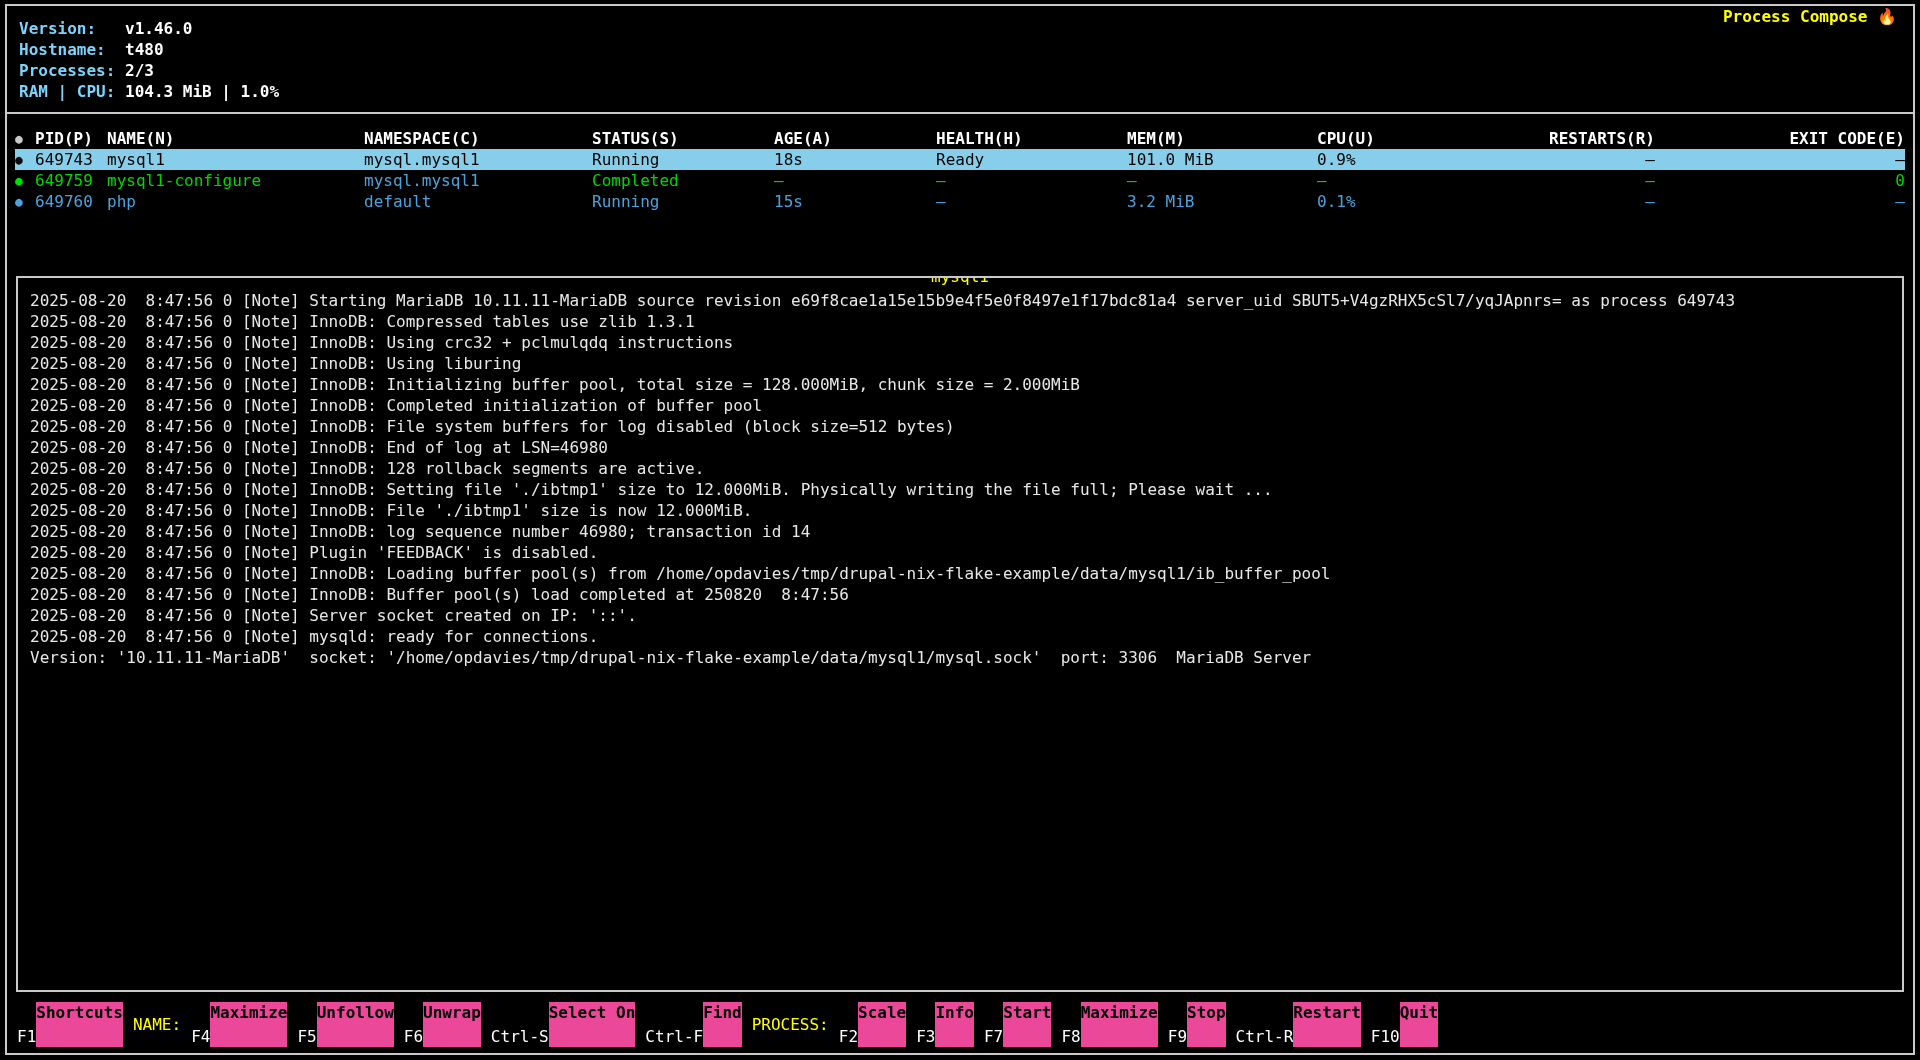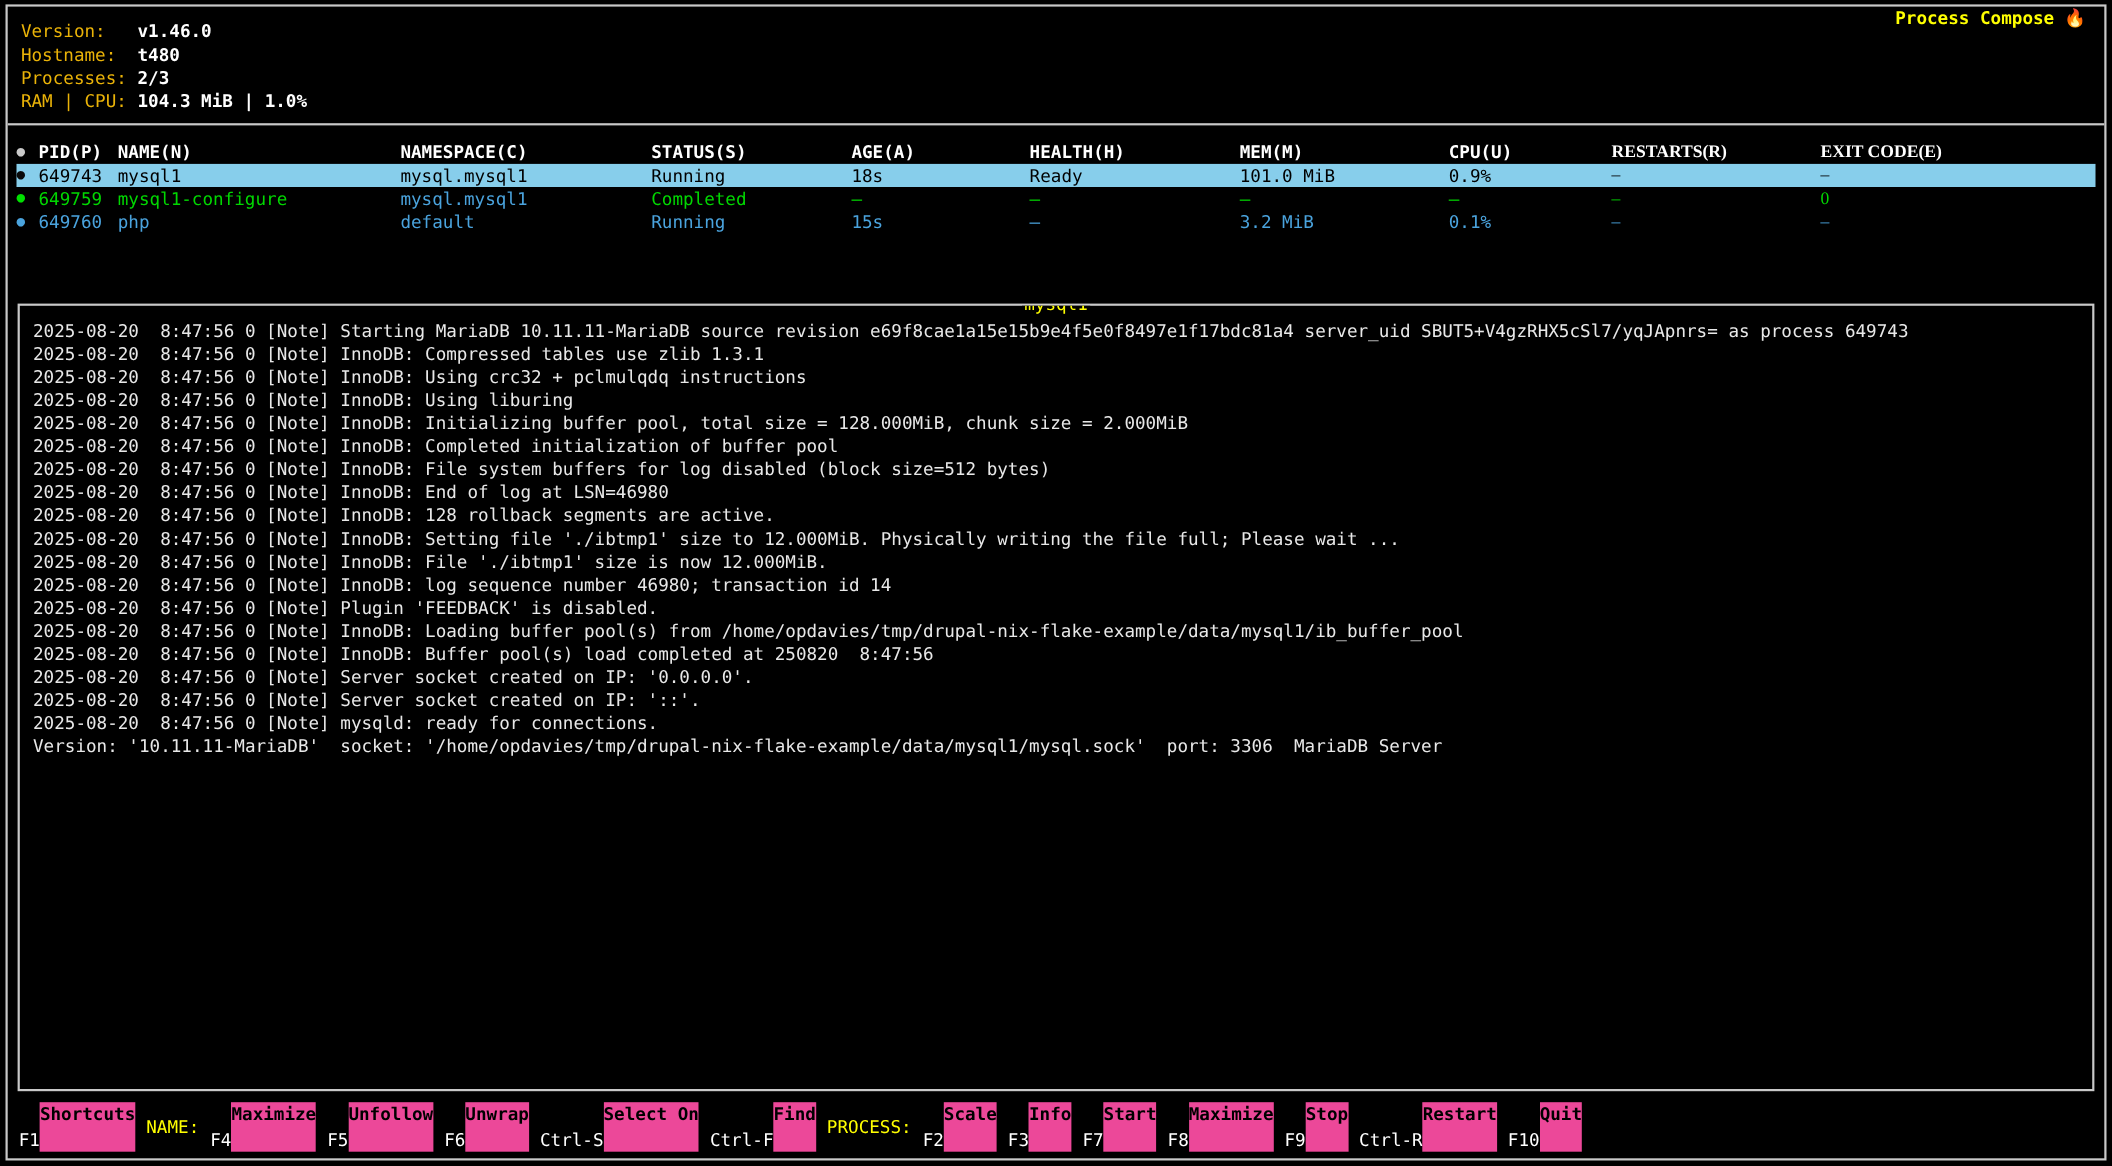--- a/index.html
+++ b/index.html
@@ -11,35 +11,35 @@
   }
   .screen {
     position: absolute; top: 4px; bottom: 5px; left: 5px; right: 5px;
     border: 2px solid #c9c9c9; background: #000;
     display: flex; flex-direction: column;
   }
 
   
   .top { position: relative; padding: 12px 12px 10px; border-bottom: 2px solid #c9c9c9; flex: 0 0 auto; }
   .meta-line { display: flex; white-space: pre; height: 21px; }
-  .lbl { color: #eab308; width: 106px; flex: 0 0 auto; }
+  .lbl { color: #7dd3fc; width: 106px; flex: 0 0 auto; font-weight: bold; }
   .val { color: #ffffff; font-weight: bold; }
   .brand { position: absolute; top: 0; right: 16px; color: #ffff00; font-weight: bold; white-space: pre; }
   .flame { color: #ff8c00; font-weight: normal; }
 
   
   .proc-table { flex: 0 0 auto; padding: 14px 8px 0; }
   .trow {
     display: grid;
     grid-template-columns: 20px 72px 257px 228px 182px 162px 191px 190px 1fr 190px 250px;
     height: 21px; align-items: center; white-space: pre;
   }
   .thead { color: #ffffff; font-weight: bold; }
   .thead .c-dot { color: #c9c9c9; }
-  .c-restarts, .c-exit { text-align: left; font-family: Liberation Serif, serif; }
+  .c-restarts, .c-exit { text-align: right; }
   .c-dot { font-size: 13px; }
   .row.selected { background: #87ceeb; color: #000; }
   .row.selected .c-dot { color: #0a0a0a; }
   .row.completed { color: #00d700; }
   .row.completed .c-ns { color: #4aa3dd; }
   .row.completed .c-dot { color: #00e000; }
   .row.running-blue { color: #4aa3dd; }
   .row.running-blue .c-dot { color: #4aa3dd; }
 
   
@@ -153,21 +153,20 @@
       <div class="log-line">2025-08-20  8:47:56 0 [Note] InnoDB: Completed initialization of buffer pool</div>
       <div class="log-line">2025-08-20  8:47:56 0 [Note] InnoDB: File system buffers for log disabled (block size=512 bytes)</div>
       <div class="log-line">2025-08-20  8:47:56 0 [Note] InnoDB: End of log at LSN=46980</div>
       <div class="log-line">2025-08-20  8:47:56 0 [Note] InnoDB: 128 rollback segments are active.</div>
       <div class="log-line">2025-08-20  8:47:56 0 [Note] InnoDB: Setting file './ibtmp1' size to 12.000MiB. Physically writing the file full; Please wait ...</div>
       <div class="log-line">2025-08-20  8:47:56 0 [Note] InnoDB: File './ibtmp1' size is now 12.000MiB.</div>
       <div class="log-line">2025-08-20  8:47:56 0 [Note] InnoDB: log sequence number 46980; transaction id 14</div>
       <div class="log-line">2025-08-20  8:47:56 0 [Note] Plugin 'FEEDBACK' is disabled.</div>
       <div class="log-line">2025-08-20  8:47:56 0 [Note] InnoDB: Loading buffer pool(s) from /home/opdavies/tmp/drupal-nix-flake-example/data/mysql1/ib_buffer_pool</div>
       <div class="log-line">2025-08-20  8:47:56 0 [Note] InnoDB: Buffer pool(s) load completed at 250820  8:47:56</div>
-      <div class="log-line">2025-08-20  8:47:56 0 [Note] Server socket created on IP: '0.0.0.0'.</div>
       <div class="log-line">2025-08-20  8:47:56 0 [Note] Server socket created on IP: '::'.</div>
       <div class="log-line">2025-08-20  8:47:56 0 [Note] mysqld: ready for connections.</div>
       <div class="log-line">Version: '10.11.11-MariaDB'  socket: '/home/opdavies/tmp/drupal-nix-flake-example/data/mysql1/mysql.sock'  port: 3306  MariaDB Server</div>
     </div>
   </section>
 
   <footer class="shortcut-bar">
     <span class="sc"><span class="sc-key">F1</span><span class="sc-label">Shortcuts</span></span>
     <span class="sc-section">NAME:</span>
     <span class="sc"><span class="sc-key">F4</span><span class="sc-label">Maximize</span></span>

